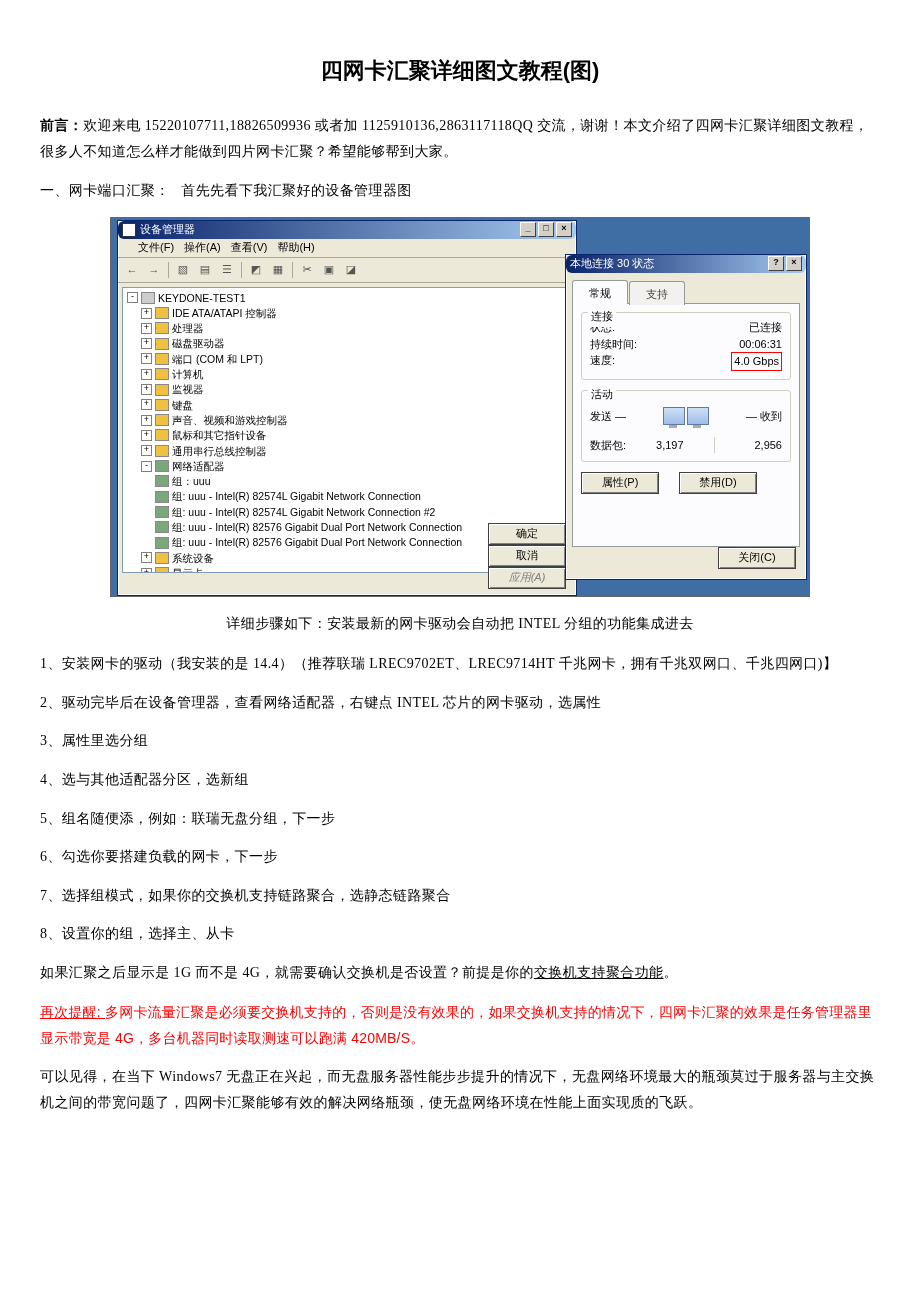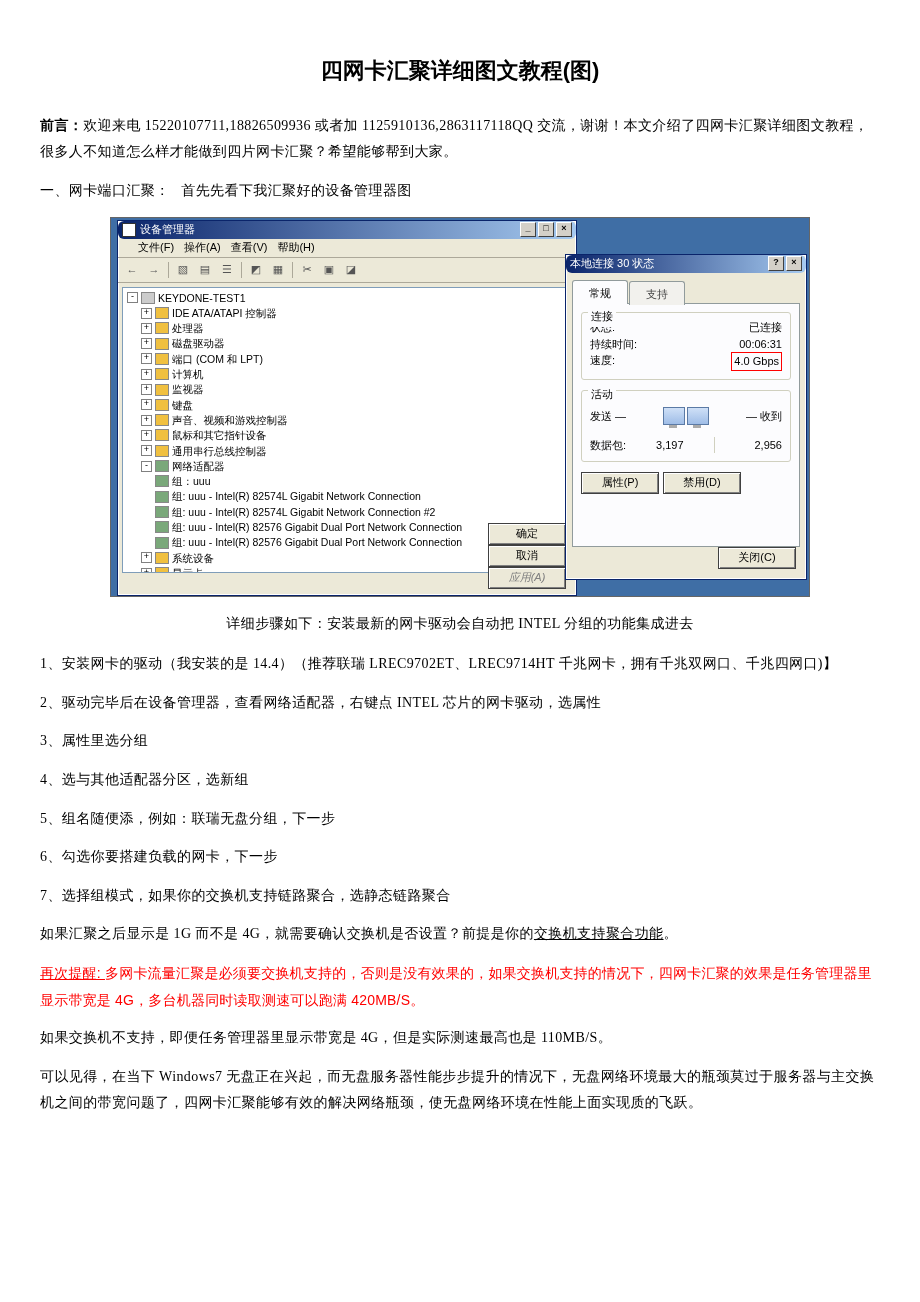--- a/index.html
+++ b/index.html
@@ -296,21 +296,21 @@
   }
   .mon::after {
     content: "";
     position: absolute;
     bottom: -4px; left: 5px;
     width: 8px; height: 3px;
     background: #aaa;
   }
   .statusbtns {
     display: flex;
-    gap: 4px;
+    gap: 20px;
     margin-top: 8px;
   }
   .close-row {
     position: absolute;
     right: 10px;
     bottom: 10px;
   }
 </style>
 </head>
 <body>
@@ -461,25 +461,25 @@
 
   <p class="centered-caption">详细步骤如下：安装最新的网卡驱动会自动把 INTEL 分组的功能集成进去</p>
 
   <p>1、安装网卡的驱动（我安装的是 14.4）（推荐联瑞 LREC9702ET、LREC9714HT 千兆网卡，拥有千兆双网口、千兆四网口)】</p>
   <p>2、驱动完毕后在设备管理器，查看网络适配器，右键点 INTEL 芯片的网卡驱动，选属性</p>
   <p>3、属性里选分组</p>
   <p>4、选与其他适配器分区，选新组</p>
   <p>5、组名随便添，例如：联瑞无盘分组，下一步</p>
   <p>6、勾选你要搭建负载的网卡，下一步</p>
   <p>7、选择组模式，如果你的交换机支持链路聚合，选静态链路聚合</p>
+  <p>8、设置你的组，选择主、从卡</p>
 
   <p>
     <span>如果汇聚之后显示是 1G 而不是 4G，就需要确认交换机是否设置？前提是你的</span><span class="underline">交换机支持聚合功能</span><span>。</span>
   </p>
 
   <p class="red">
     <span class="underline">再次提醒: </span><span>多网卡流量汇聚是必须要交换机支持的，否则是没有效果的，如果交换机支持的情况下，四网卡汇聚的效果是任务管理器里显示带宽是 4G，多台机器同时读取测速可以跑满 420MB/S。</span>
   </p>
 
-  <p>如果交换机不支持，即便任务管理器里显示带宽是 4G，但是实际测速最高也是 110MB/S。</p>
   <p>可以见得，在当下 Windows7 无盘正在兴起，而无盘服务器性能步步提升的情况下，无盘网络环境最大的瓶颈莫过于服务器与主交换机之间的带宽问题了，四网卡汇聚能够有效的解决网络瓶颈，使无盘网络环境在性能上面实现质的飞跃。</p>
 
 </div>
 
 </body></html>

